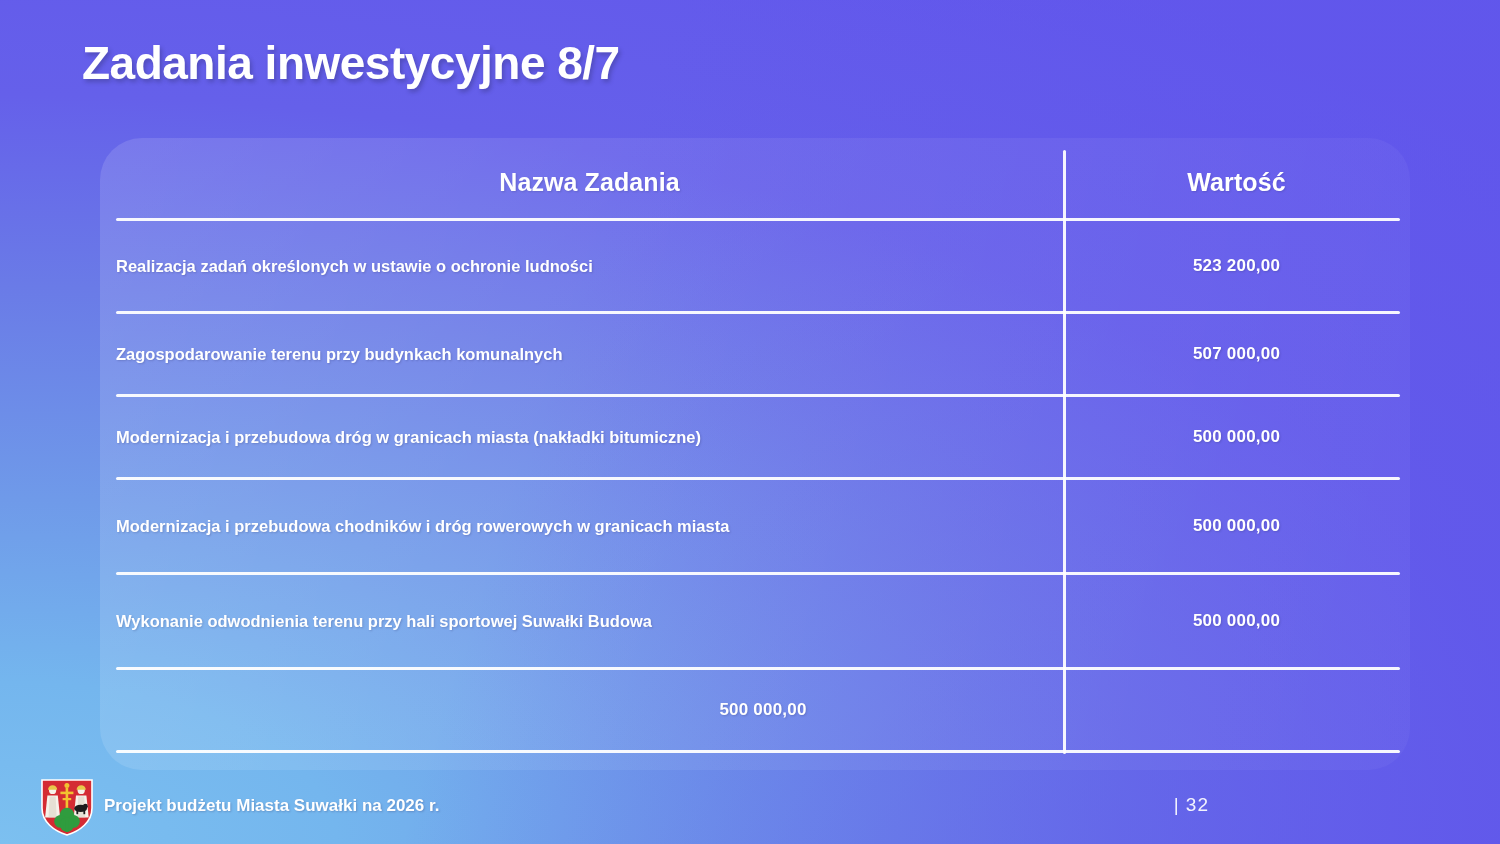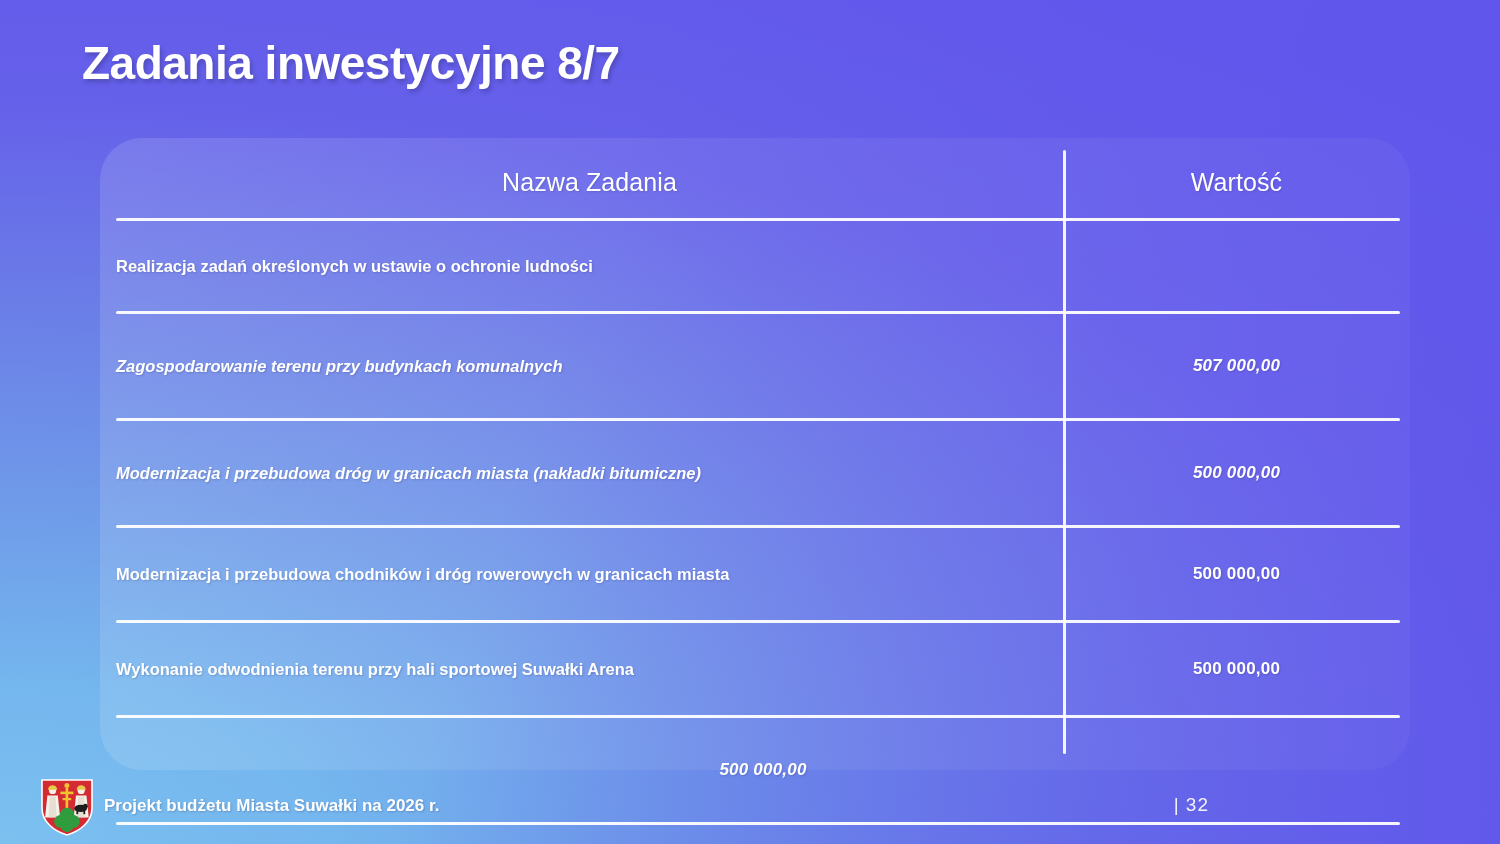--- a/index.html
+++ b/index.html
@@ -88,21 +88,21 @@
     text-align:center;
     padding-left:10px;
   }
 
   
   .row-head{ height:72px; }
   .row-head .c-name,
   .row-head .c-val{
     text-align:center;
     font-size:25px;
-    font-weight:400;
+    font-weight:700;
     color:#ffffff;
     letter-spacing:0.1px;
     text-shadow:1px 1px 2px rgba(40,40,90,0.20);
   }
   .row-head .c-name{ padding-right:0; }
 
   
   .row-body .c-name{
     font-size:16.5px;
     font-weight:700;
@@ -113,21 +113,21 @@
   .row-body .c-val{
     font-size:17px;
     font-weight:700;
     color:#ffffff;
     letter-spacing:0.2px;
     text-shadow:1px 1px 2px rgba(40,40,90,0.22);
   }
   .row-body .c-name .ln{ display:block; }
 
   .h-tall { height:90px; }
-  .h-std  { height:104px;font-style:italic; }
+  .h-std  { height:80px; }
   .h-mid  { height:92px; }
 
   
   .footer{
     position:absolute;
     left:0; bottom:0;
     width:1235px; height:74px;
     z-index:6;
   }
   .crest{
@@ -168,20 +168,21 @@
     <div class="row row-head">
       <div class="c-name">Nazwa Zadania</div>
       <div class="c-val">Wartość</div>
     </div>
     <div class="rule"></div>
 
     <div class="row row-body h-tall">
       <div class="c-name">
         <span class="ln">Realizacja zadań określonych w ustawie o ochronie ludności</span>
       </div>
+      <div class="c-val">523 200,00</div>
     </div>
     <div class="rule"></div>
 
     <div class="row row-body h-std">
       <div class="c-name">
         <span class="ln">Zagospodarowanie terenu przy budynkach komunalnych</span>
       </div>
       <div class="c-val">507 000,00</div>
     </div>
     <div class="rule"></div>
@@ -197,21 +198,21 @@
     <div class="row row-body h-mid">
       <div class="c-name">
         <span class="ln">Modernizacja i przebudowa chodników i dróg rowerowych w granicach miasta</span>
       </div>
       <div class="c-val">500 000,00</div>
     </div>
     <div class="rule"></div>
 
     <div class="row row-body h-mid">
       <div class="c-name">
-        <span class="ln">Wykonanie odwodnienia terenu przy hali sportowej Suwałki Arena</span>
+        <span class="ln">Wykonanie odwodnienia terenu przy hali sportowej Suwałki Budowa</span>
       </div>
       <div class="c-val">500 000,00</div>
     </div>
     <div class="rule"></div>
 
     <div class="row row-body h-std">
       <div class="c-val">500 000,00</div>
     </div>
     <div class="rule"></div>
 

